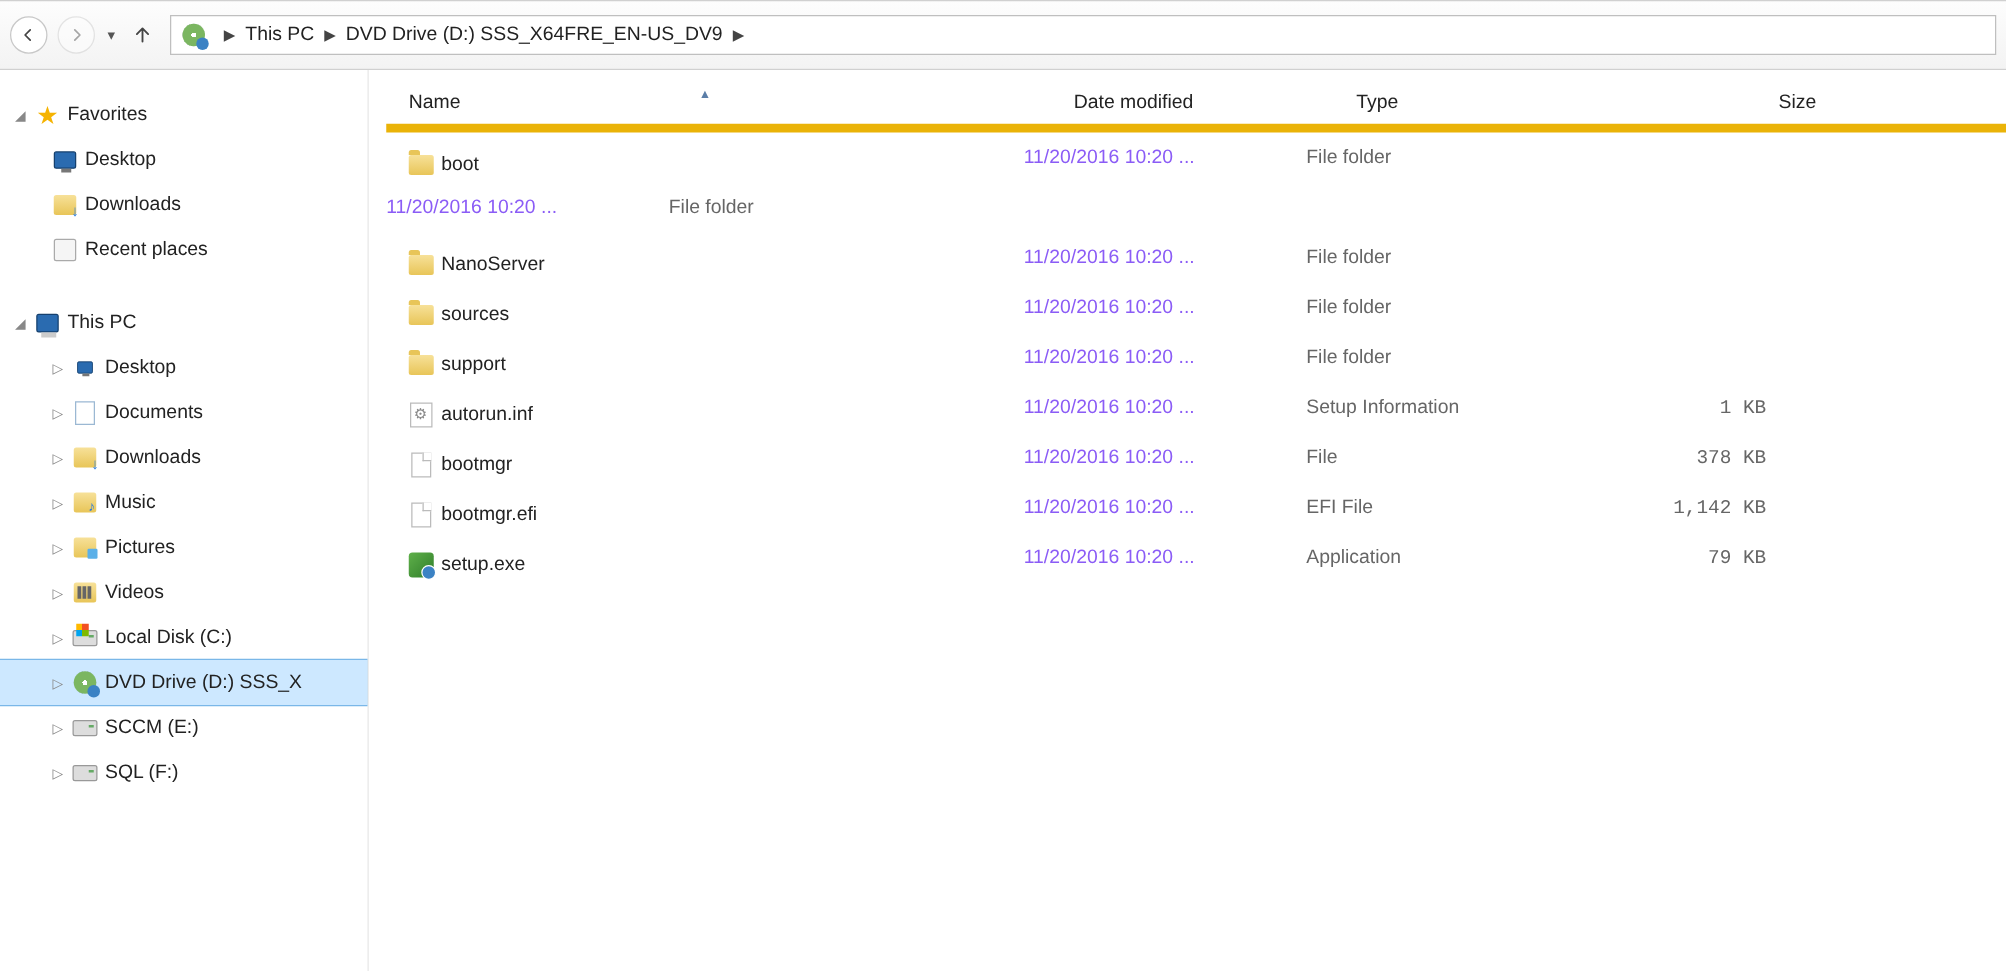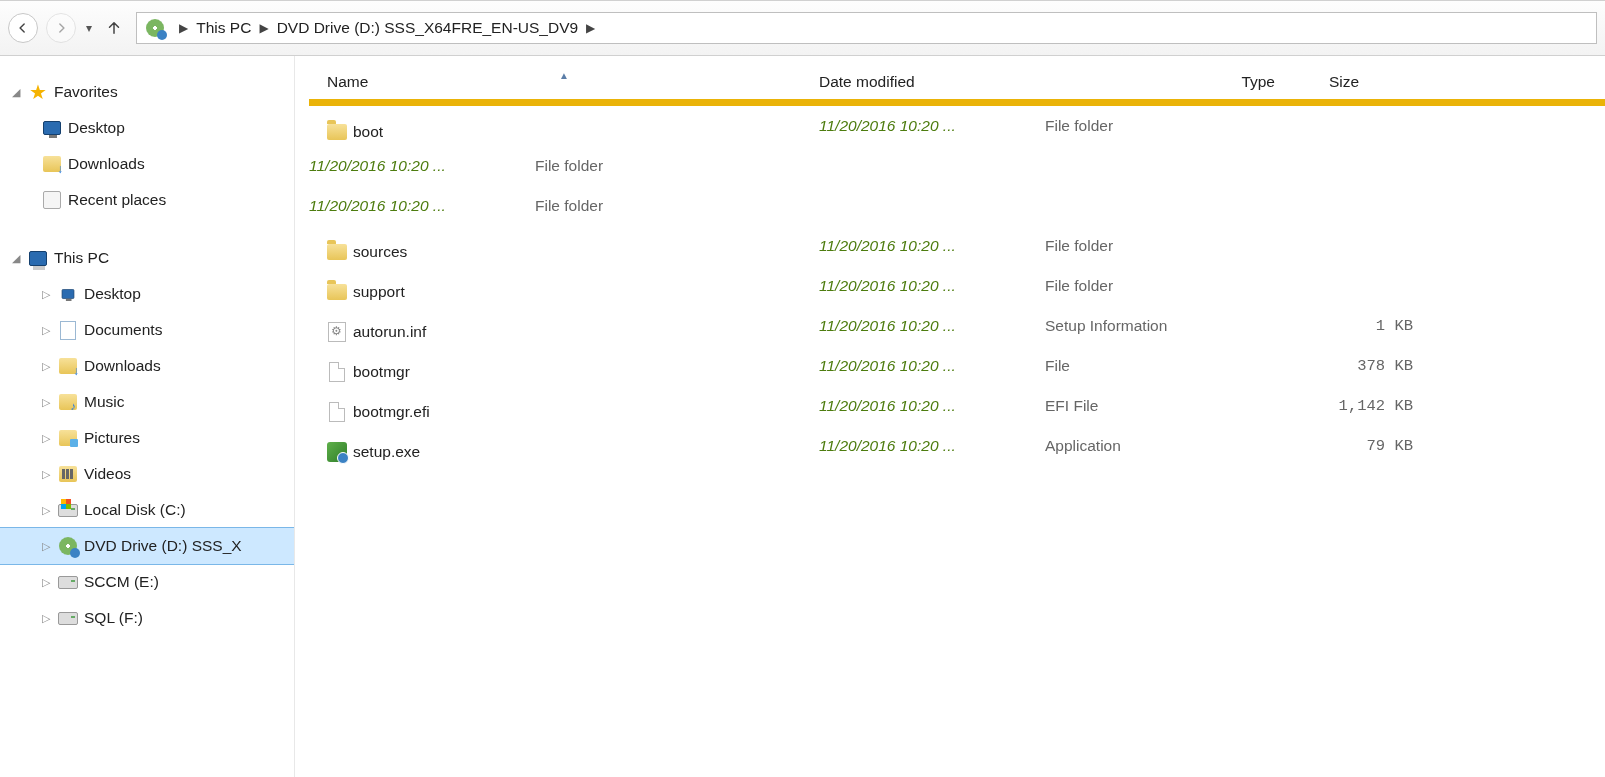--- a/index.html
+++ b/index.html
@@ -19,26 +19,26 @@
 .tree-item{display:flex;align-items:center;height:36px;padding-left:12px;white-space:nowrap;cursor:default;}
 .tree-item.sel{background:#cde8ff;outline:1px solid #7ab7e8;}
 .tree-item.indent1{padding-left:42px;}
 .tree-item.indent2{padding-left:42px;}
 .tree-arrow{width:14px;font-size:11px;color:#888;margin-right:2px;display:inline-block;}
 .tree-gap{height:22px;}
 .content{flex:1;padding:8px 0 0 14px;}
 .cols{display:flex;height:42px;align-items:center;border-bottom:7px solid #eab308;color:#1a4e8a;}
 .col-name{width:510px;padding-left:18px;position:relative;}
 .sort-caret{position:absolute;top:-3px;left:250px;font-size:10px;color:#5b7ea8;}
-.col-date{width:226px;}
-.col-type{width:230px;text-align:right;}
-.col-size{width:160px;text-align:center;padding-right:22px;}
+.col-date{width:226px;margin-left:40px;}
+.col-type{width:230px;}
+.col-size{width:160px;text-align:right;padding-right:22px;}
 .row{display:flex;height:40px;align-items:center;}
 .row .c-name{width:510px;display:flex;align-items:center;padding-left:18px;margin-top:12px;}
-.row .c-date{width:226px;color:#4d7c0f;font-style:italic;}
+.row .c-date{width:226px;color:#8b5cf6;}
 .row .c-type{width:230px;color:#666;}
 .row .c-size{width:160px;text-align:right;padding-right:22px;color:#666;font-family:Liberation Mono, monospace;}
 
 
 .folder-ico{width:20px;height:16px;background:linear-gradient(#f7e199,#e8c558);border-radius:2px;position:relative;}
 .folder-ico:before{content:"";position:absolute;top:-4px;left:0;width:9px;height:4px;background:#e8c558;border-radius:2px 2px 0 0;}
 .file-ico{width:16px;height:20px;border:1px solid #bbb;background:#fff;position:relative;}
 .file-ico.dog-ear:before{content:"";position:absolute;top:-1px;right:-1px;width:6px;height:6px;background:#fff;border-left:1px solid #bbb;border-bottom:1px solid #bbb;}
 .inf-ico{width:18px;height:20px;border:1px solid #bbb;background:#fff;position:relative;}
 .inf-ico:after{content:"⚙";position:absolute;left:2px;top:1px;font-size:12px;color:#888;}
@@ -223,20 +223,26 @@
           <div class="c-date">11/20/2016 10:20 ...</div>
           <div class="c-type">File folder</div>
           <div class="c-size"></div>
         </div>
         <div class="row">
           <div class="c-date">11/20/2016 10:20 ...</div>
           <div class="c-type">File folder</div>
           <div class="c-size"></div>
         </div>
         <div class="row">
+          <div class="c-name">
+            <span class="ico">
+              <span class="folder-ico"></span>
+            </span>
+            <span>NanoServer</span>
+          </div>
           <div class="c-date">11/20/2016 10:20 ...</div>
           <div class="c-type">File folder</div>
           <div class="c-size"></div>
         </div>
         <div class="row">
           <div class="c-name">
             <span class="ico">
               <span class="folder-ico"></span>
             </span>
             <span>sources</span>

